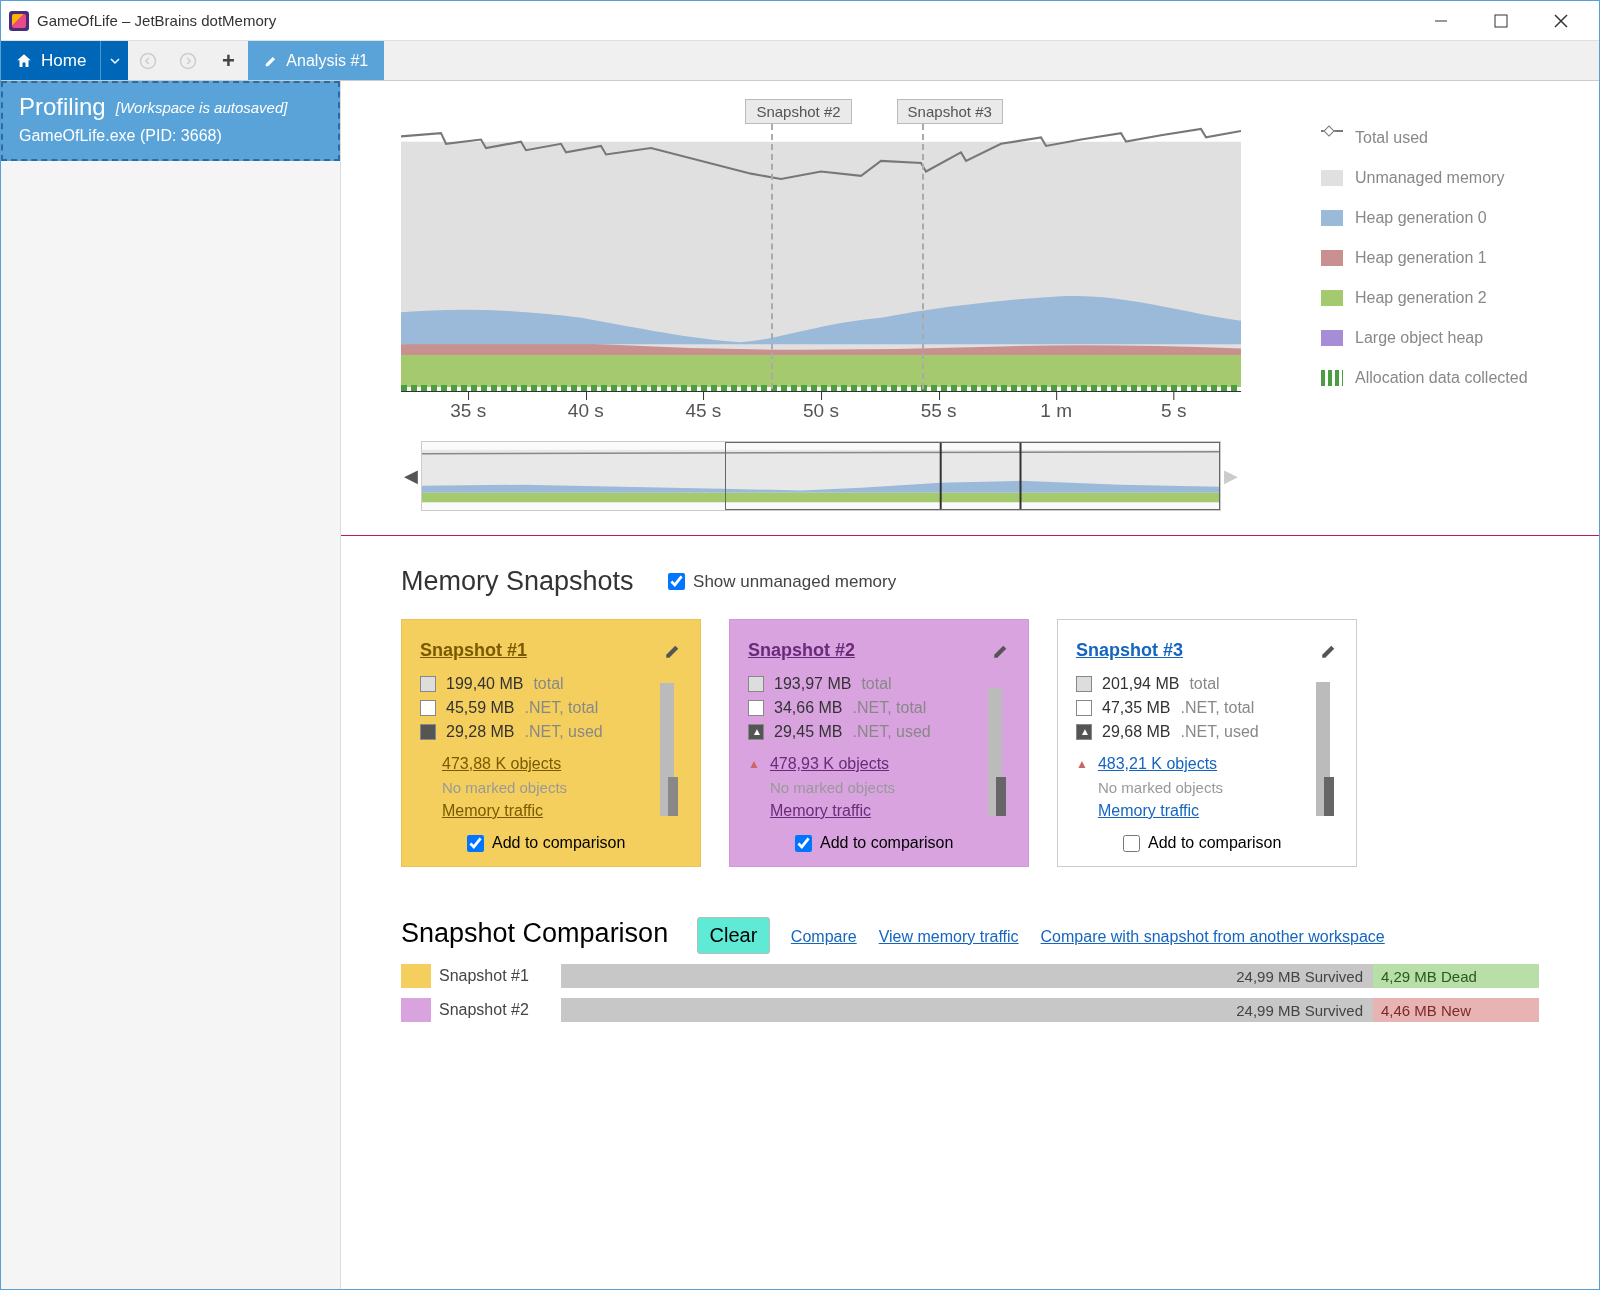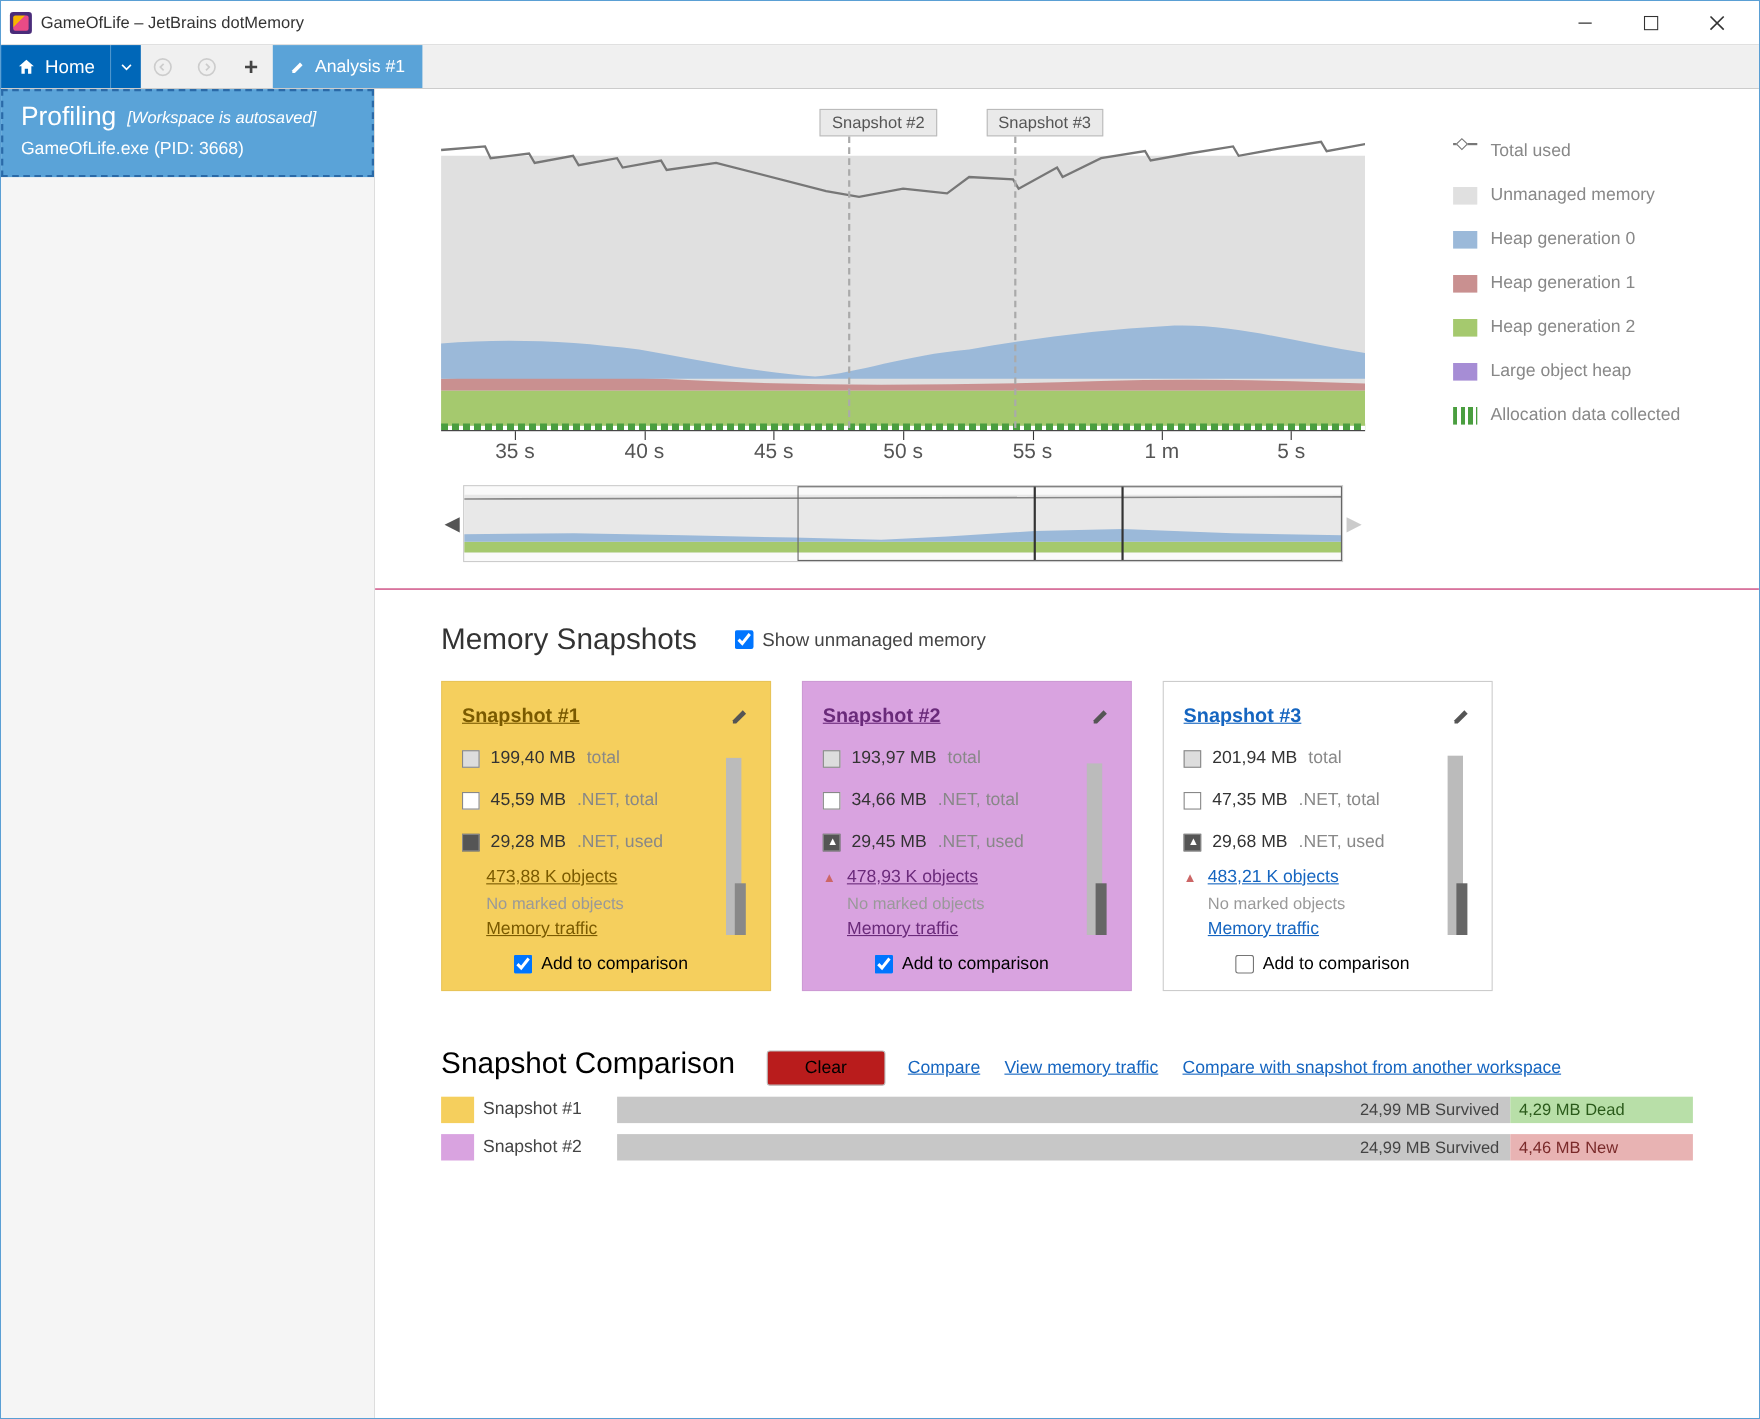--- a/index.html
+++ b/index.html
@@ -78,43 +78,43 @@
 .card { width:300px; padding: 20px 18px 14px; position:relative; border:1px solid rgba(0,0,0,0.05);}
 .card1{--zc:#f5cf5d; background:#f5cf5d;}
 .card2{--zc:#d9a3e0; background:#d9a3e0;}
 .card3{--zc:#fff; background:#fff; border:1px solid #ccc;}
 .card-head{ display:flex; justify-content:space-between; align-items:center; margin-bottom:14px;}
 .card-title{ font-size:18px; text-decoration:underline; font-weight:600;}
 .card1 .card-title{color:#7a5a00;}
 .card2 .card-title{color:#6a2a7a;}
 .card3 .card-title{color:#1565c0;}
 .pencil{width:18px;height:18px;color:#555;}
-.memrow{display:flex;align-items:center;gap:10px;margin-bottom:6px;font-size:16px;margin-top:20px;}
+.memrow{display:flex;align-items:center;gap:10px;margin-bottom:6px;font-size:16px;}
 .memrow .swatch{width:16px;height:16px;border:1px solid #888;}
 .sw-total{background:#ddd;}
 .sw-net{background:#fff;}
 .sw-used{background:#555;}
 .memrow .val{color:#333;}
 .memrow .lbl{color:#888;}
 .card .stack{margin-top:14px;}
 .objrow{display:flex;align-items:center;gap:10px;font-size:16px;}
 .link{text-decoration:underline;cursor:pointer;}
 .card1 .link{color:#7a5a00;}
 .card2 .link{color:#6a2a7a;}
 .card3 .link{color:#1565c0;}
 .muted{color:#999;font-size:15px;margin:6px 0 6px 22px;}
-.addcomp{display:flex;align-items:flex-start;gap:8px;margin-top:14px;font-size:16px;padding-left:47px;}
+.addcomp{display:flex;align-items:flex-end;gap:8px;margin-top:14px;font-size:16px;padding-left:47px;}
 .addcomp input{width:17px;height:17px;}
 .barvis{position:absolute;right:14px;top:40px;bottom:50px;width:26px;display:flex;align-items:flex-end;}
 .barvis .b{width:14px;background:#bbb;}
 
 
 .compsection{padding: 20px 60px;}
 .compsection h2{font-size:27px;font-weight:400;display:inline-block;margin-right:24px;text-align:right;}
-.clear-btn{border:1px solid #bbb;background:#b91c1c;padding:6px 34px;font-size:16px;border-radius:3px;}
+.clear-btn{border:1px solid #bbb;background:#5eead4;padding:6px 12px;font-size:20px;border-radius:3px;}
 .complinks{display:inline-flex;gap:22px;margin-left:16px;}
 .complinks a{color:#1565c0;text-decoration:underline;font-size:16px;}
 .comprow{display:flex;align-items:center;margin-top:10px;gap:0;}
 .comprow .csw{width:30px;height:24px;}
 .comprow .cname{width:130px;font-size:16px;color:#444;padding-left:8px;}
 .comprow .cbar{flex:1;height:24px;background:#c7c7c7;display:flex;justify-content:flex-end;align-items:center;padding-right:10px;font-size:15px;color:#444;}
 .comprow .ctag{width:166px;height:24px;display:flex;align-items:center;padding-left:8px;font-size:15px;}
 .ctag.dead{background:#b8dfa8;color:#2a5a1a;}
 .ctag.new{background:#e8b3b3;color:#7a2a2a;}
 </style>

